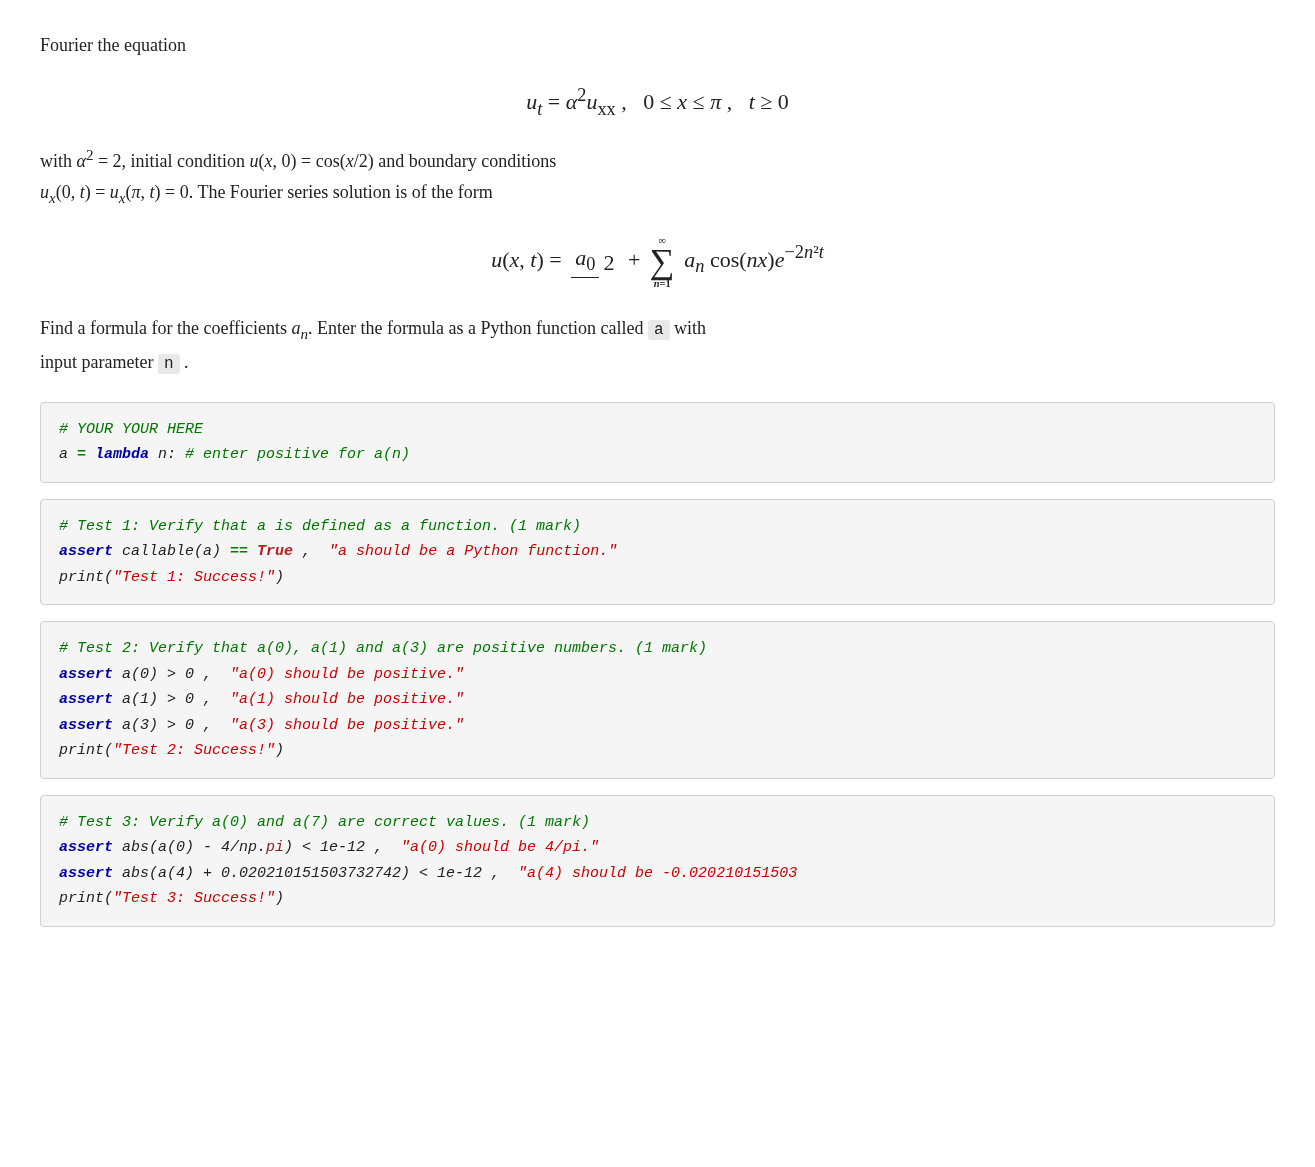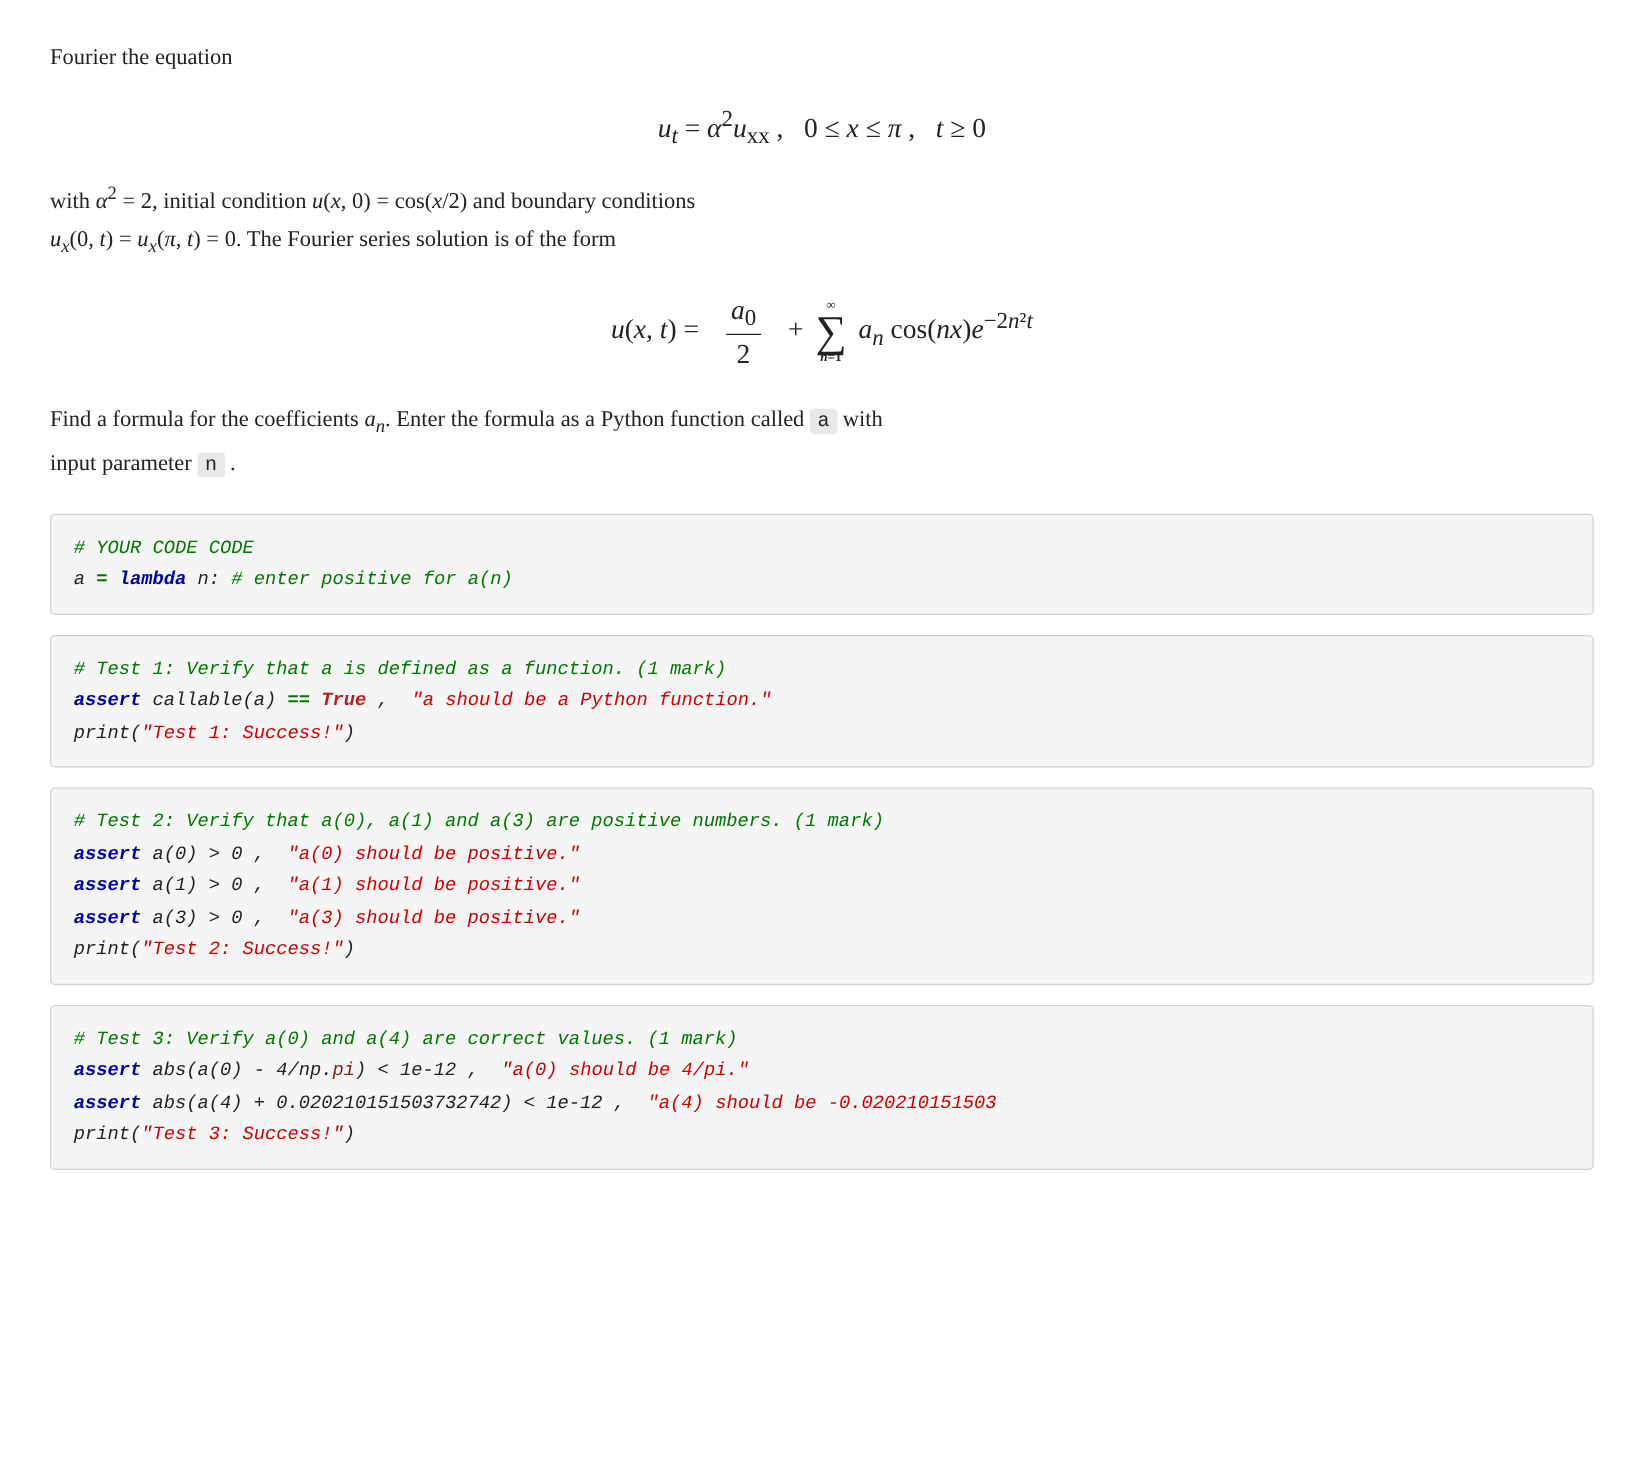--- a/index.html
+++ b/index.html
@@ -49,24 +49,24 @@
     .kw-purple { color: #b91c1c; font-weight: bold; font-style: italic; }
     .str-red { color: #cc0000; font-style: italic; }
     .comment-green { color: #007700; font-style: italic; }
     .attr-purple { color: #7f1d1d; font-style: italic; }
 
     .section-gap { margin-bottom: 24px; }
 
     
     .math-frac {
       display: inline-flex;
-      flex-direction: column;
+      flex-direction: row;
       align-items: center;
       vertical-align: middle;
-      margin: 0 16px;
+      margin: 0 4px;
     }
     .math-frac .num { border-bottom: 1.5px solid #222; padding: 0 4px 2px 4px; }
     .math-frac .den { padding: 2px 4px 0 4px; }
     .sum-wrap {
       display: inline-flex;
       flex-direction: column;
       align-items: center;
       vertical-align: middle;
       margin: 0 4px;
       font-size: 14px;
@@ -104,29 +104,29 @@
     <span class="sum-bot"><i>n</i>=1</span>
   </span>
   <i>a</i><sub><i>n</i></sub> cos(<i>nx</i>)<i>e</i><sup>−2<i>n</i>²<i>t</i></sup>
 </div>
 
 <p class="text-paragraph section-gap">
   Find a formula for the coefficients <i>a</i><sub><i>n</i></sub>. Enter the formula as a Python function called <span class="inline-code">a</span> with<br>
   input parameter <span class="inline-code">n</span> .
 </p>
 
-<div class="code-block"><span class="comment-green"># YOUR CODE CODE</span>
+<div class="code-block"><span class="comment-green"># YOUR YOUR HERE</span>
 <span>a <span class="kw-green">=</span> <span class="kw-blue">lambda</span> n: <span class="comment-green"># enter positive for a(n)</span></span></div>
 
 <div class="code-block"><span class="comment-green"># Test 1: Verify that a is defined as a function. (1 mark)</span>
 <span><span class="kw-blue">assert</span> callable(a) <span class="kw-green">==</span> <span class="kw-purple">True</span> ,  <span class="str-red">"a should be a Python function."</span></span>
 <span>print(<span class="str-red">"Test 1: Success!"</span>)</span></div>
 
 <div class="code-block"><span class="comment-green"># Test 2: Verify that a(0), a(1) and a(3) are positive numbers. (1 mark)</span>
 <span><span class="kw-blue">assert</span> a(0) &gt; 0 ,  <span class="str-red">"a(0) should be positive."</span></span>
 <span><span class="kw-blue">assert</span> a(1) &gt; 0 ,  <span class="str-red">"a(1) should be positive."</span></span>
 <span><span class="kw-blue">assert</span> a(3) &gt; 0 ,  <span class="str-red">"a(3) should be positive."</span></span>
 <span>print(<span class="str-red">"Test 2: Success!"</span>)</span></div>
 
-<div class="code-block"><span class="comment-green"># Test 3: Verify a(0) and a(4) are correct values. (1 mark)</span>
+<div class="code-block"><span class="comment-green"># Test 3: Verify a(0) and a(7) are correct values. (1 mark)</span>
 <span><span class="kw-blue">assert</span> abs(a(0) - 4/np.<span class="attr-purple">pi</span>) &lt; 1e-12 ,  <span class="str-red">"a(0) should be 4/pi."</span></span>
 <span><span class="kw-blue">assert</span> abs(a(4) + 0.020210151503732742) &lt; 1e-12 ,  <span class="str-red">"a(4) should be -0.020210151503</span></span>
 <span>print(<span class="str-red">"Test 3: Success!"</span>)</span></div>
 
 </body></html>

